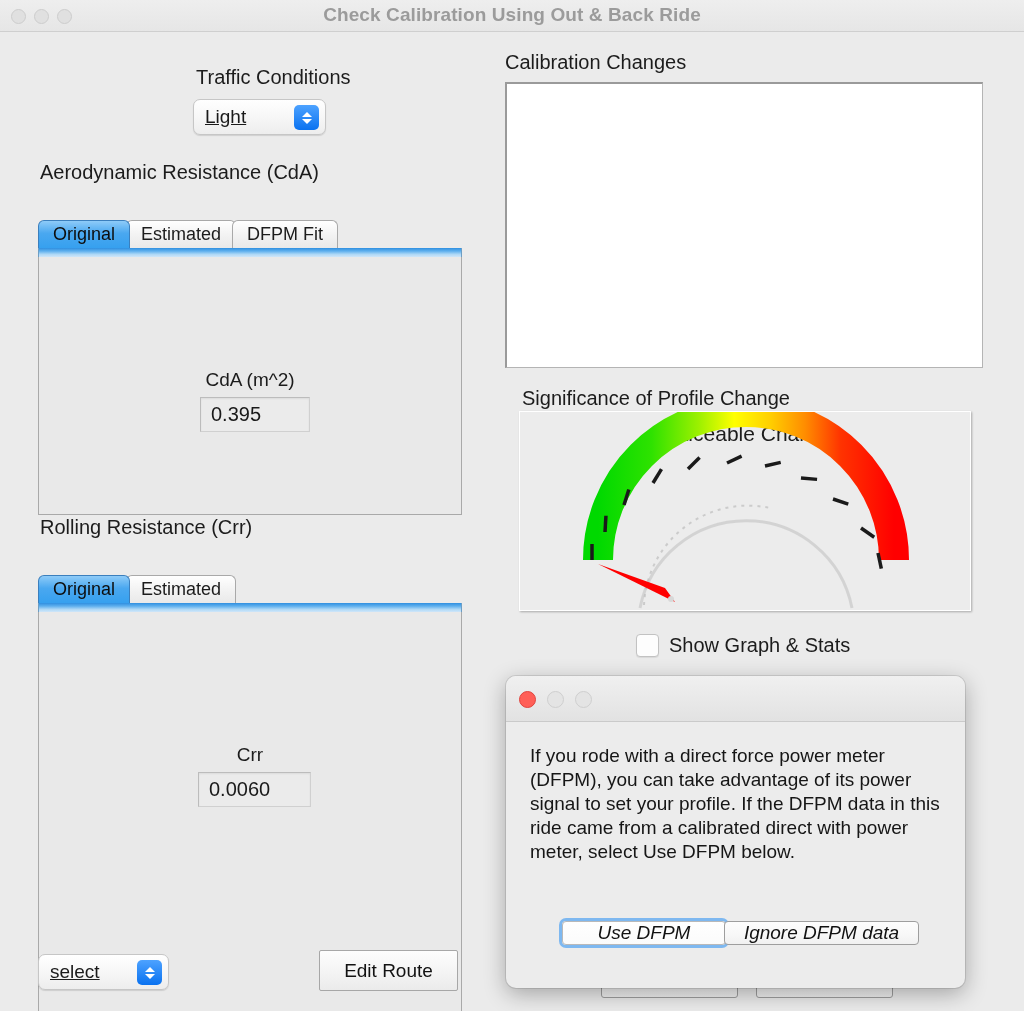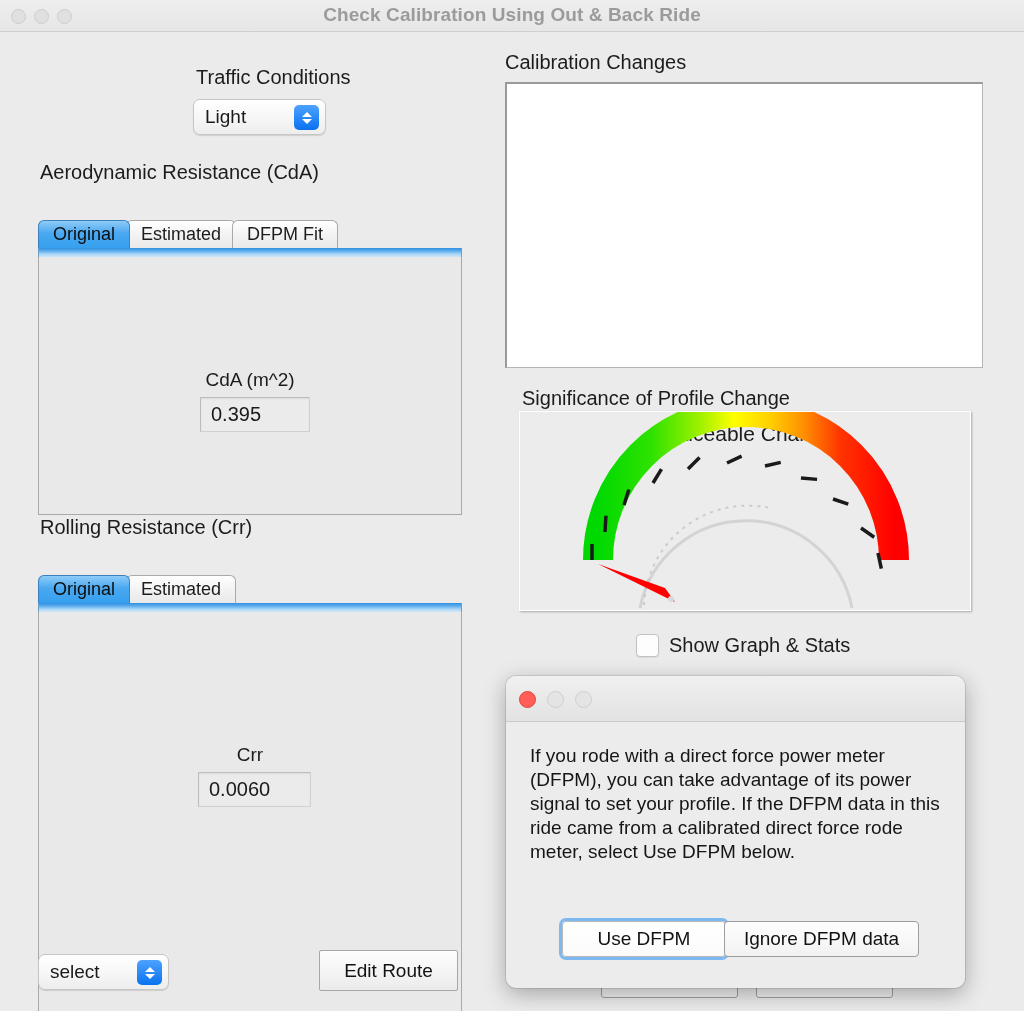--- a/index.html
+++ b/index.html
@@ -46,21 +46,21 @@
   .popup {
     position: absolute;
     height: 36px;
     background: linear-gradient(180deg,#ffffff 0%, #f6f6f6 55%, #ededed 100%);
     border: 1px solid #c6c6c6;
     border-radius: 7px;
     box-shadow: 0 1px 1px rgba(0,0,0,.12);
     display: flex; align-items: center;
   }
   .popup .pv {
-    padding-left: 11px; font-size: 19px; color: #1a1a1a; white-space: nowrap;
+    padding-left: 11px; font-size: 19px; color: #1a1a1a; white-space: nowrap; text-decoration: underline;
   }
   .popup .stepper {
     position: absolute; right: 6px; top: 5px;
     width: 25px; height: 25px; border-radius: 5px;
     background: linear-gradient(180deg,#4da2ff 0%, #0a72f0 100%);
     display: flex; flex-direction: column;
     align-items: center; justify-content: center; gap: 2px;
   }
   .chev {
     width: 0; height: 0;
@@ -222,26 +222,26 @@
   .dot-gray {
     width: 17px; height: 17px; border-radius: 50%;
     background: #e4e4e4; border: 1px solid #cfcfcf;
   }
   #dfpm-text {
     position: absolute; left: 24px; top: 68px; width: 420px;
     font-size: 19px; line-height: 24px; color: #161616;
     white-space: pre-line;
   }
   .dlgbtn {
-    position: absolute; height: 36px;
+    position: absolute; height: 24px;
     background: linear-gradient(180deg,#fdfdfd 0%, #f7f7f7 60%, #f1f1f1 100%);
     border: 1px solid #9e9e9e;
     border-radius: 4px;
     font-size: 19px; color: #121212;
-    display: flex; align-items: center; justify-content: center;
+    display: flex; align-items: center; justify-content: center; font-style: italic;
   }
   #use-dfpm-btn {
     left: 56px; top: 245px; width: 164px;
     background: linear-gradient(180deg,#ffffff 0%, #fbfbfb 100%);
     border: 1px solid #b9b9b9;
     box-shadow: 0 0 0 3px #7eb8f0;
   }
   #ignore-dfpm-btn { left: 218px; top: 245px; width: 195px; }
 </style>
 </head>
@@ -361,18 +361,18 @@
   <div class="ghostbtn" id="ghost-2"></div>
 
   <div id="dfpm-dialog">
     <div id="dfpm-titlebar">
       <div class="tl-buttons">
         <div class="dot-red"></div>
         <div class="dot-gray"></div>
         <div class="dot-gray"></div>
       </div>
     </div>
-    <div id="dfpm-text">If you rode with a direct force power meter (DFPM), you can take advantage of its power signal to set your profile.  If the DFPM data in this ride came from a calibrated direct force rode meter, select Use DFPM below.</div>
+    <div id="dfpm-text">If you rode with a direct force power meter (DFPM), you can take advantage of its power signal to set your profile.  If the DFPM data in this ride came from a calibrated direct with power meter, select Use DFPM below.</div>
     <div class="dlgbtn" id="use-dfpm-btn">Use DFPM</div>
     <div class="dlgbtn" id="ignore-dfpm-btn">Ignore DFPM data</div>
   </div>
 
 </div>
 
 </body></html>

